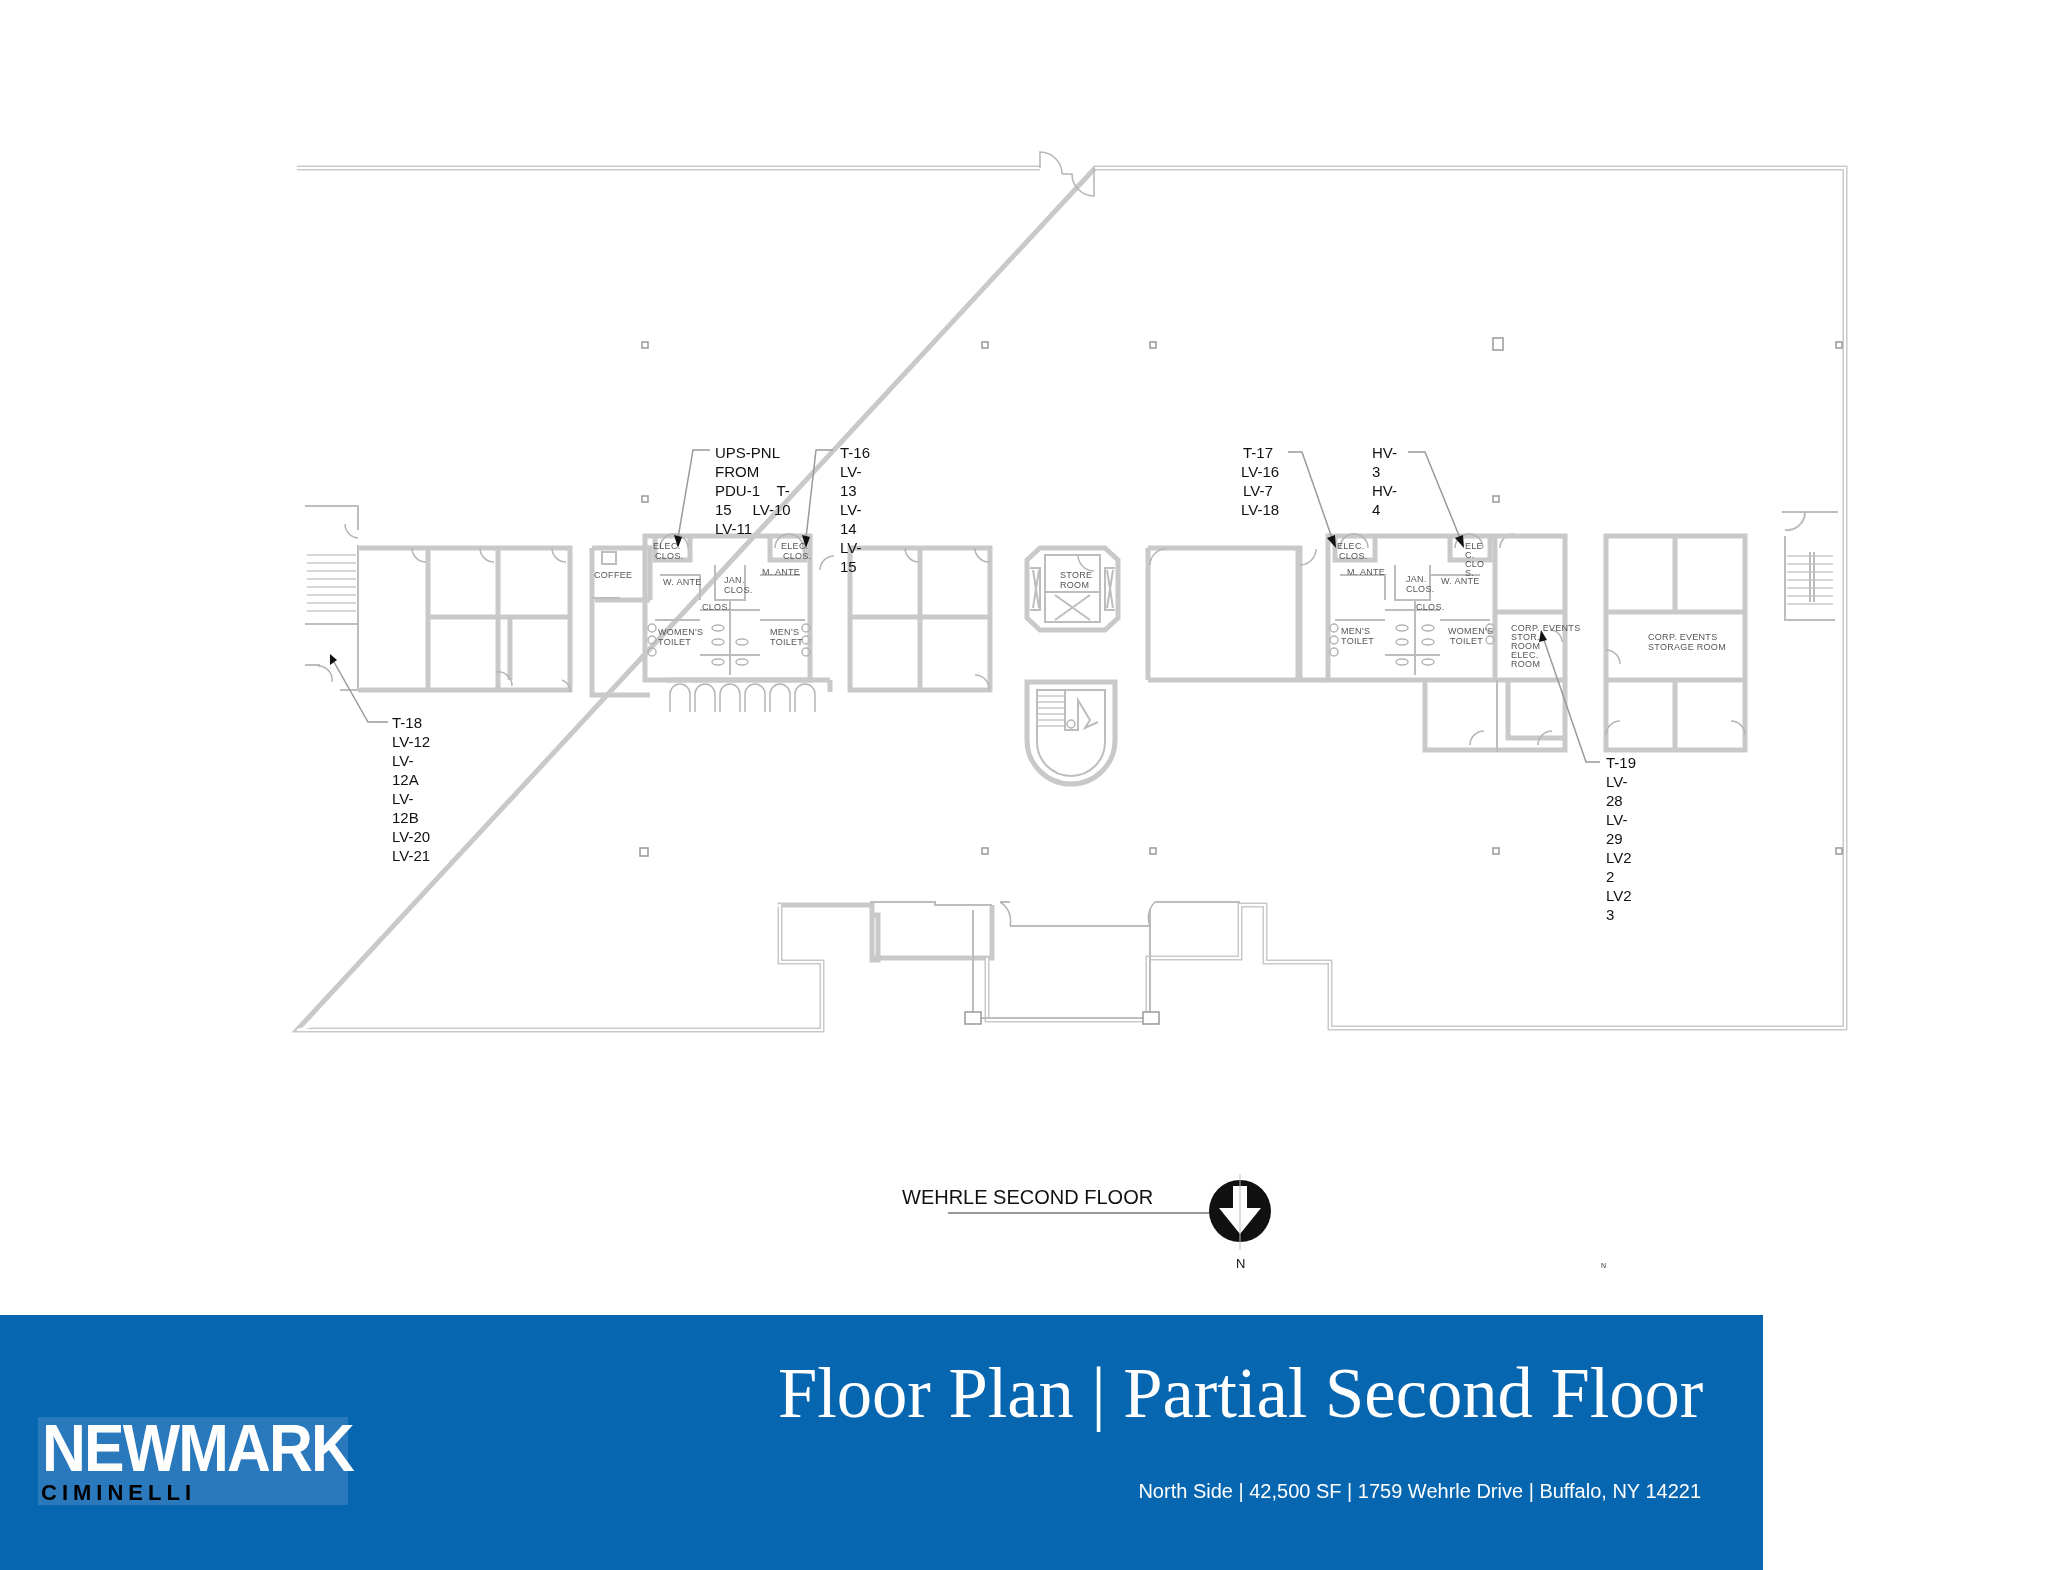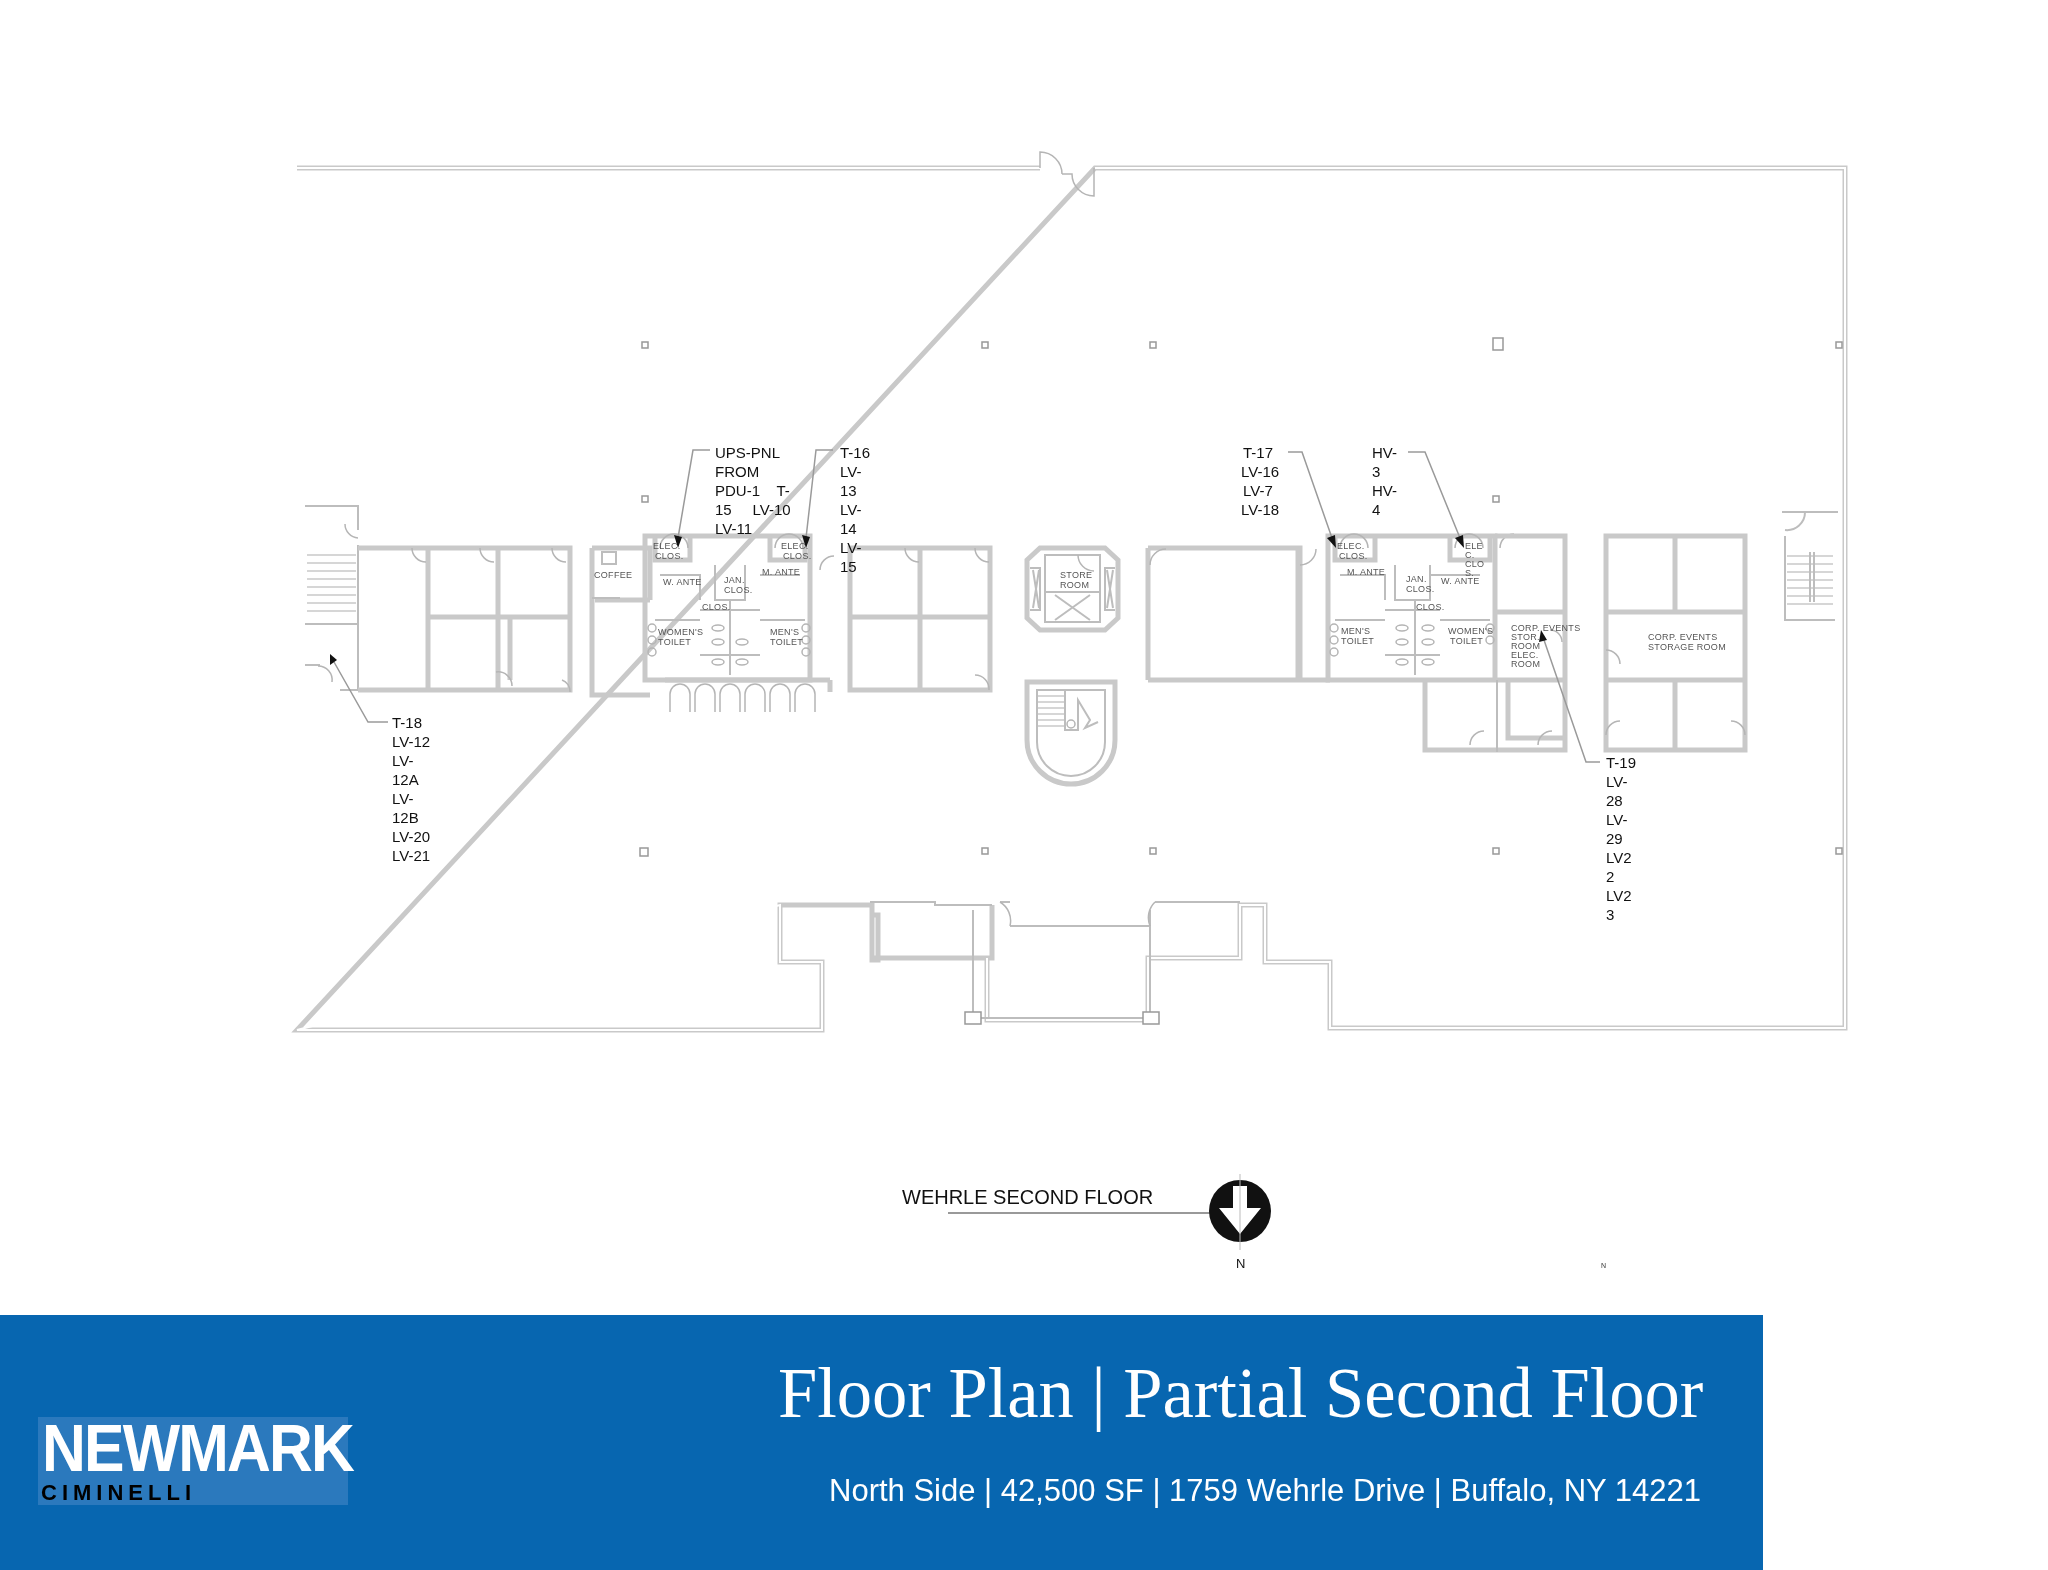--- a/index.html
+++ b/index.html
@@ -12,21 +12,21 @@
   .leader{fill:none;stroke:#9a9a9a;stroke-width:1.5;}
   .col{fill:#ffffff;stroke:#999;stroke-width:1.5;}
   .room-lbl{font-family:"Liberation Sans",sans-serif;font-size:9px;fill:#555;letter-spacing:0.3px;}
   .callout{font-family:"Liberation Sans",sans-serif;font-size:15px;fill:#111;}
   .legend-title{font-family:"Liberation Sans",sans-serif;font-size:20px;fill:#111;}
   .footer{position:absolute;left:0;top:1315px;width:1763px;height:255px;background:#0766b0;}
   .logo-box{position:absolute;left:38px;top:102px;width:310px;height:88px;background:#2b79bd;}
   .logo-main{position:absolute;left:42px;top:100px;font-family:"Liberation Sans",sans-serif;font-weight:bold;font-size:66px;color:#ffffff;letter-spacing:-2px;line-height:66px;transform:scaleX(0.92);transform-origin:left;}
   .logo-sub{position:absolute;left:41px;top:167px;font-family:"Liberation Sans",sans-serif;font-weight:bold;font-size:22px;color:#000000;letter-spacing:5px;line-height:22px;}
   .title{position:absolute;right:60px;top:38px;font-family:"Liberation Serif",serif;font-size:72px;color:#ffffff;white-space:nowrap;line-height:80px;transform:scaleX(0.98);transform-origin:right;}
-  .subtitle{position:absolute;right:62px;top:160px;font-family:"Liberation Sans",sans-serif;font-size:31px;color:#ffffff;white-space:nowrap;line-height:32px;}
+  .subtitle{position:absolute;right:62px;top:160px;font-family:"Liberation Sans",sans-serif;font-size:20px;color:#ffffff;white-space:nowrap;line-height:32px;}
 </style>
 </head>
 <body>
 
 <svg id="plan" viewBox="0 0 2048 1315" xmlns="http://www.w3.org/2000/svg">
 
   <g>
     <path class="wall" d="M297,168 L1040,168 M1095,168 L1845,168 L1845,1028 L1330,1028 L1330,962 L1265,962 L1265,905 L1240,905 L1240,958 L1148,958 L1148,1020 L987,1020 L987,958 L992,958 L992,905 L992,958 L872,958 L872,905 L872,960 L878,960 L878,915 L872,915 L872,905 L780,905 L780,962 L822,962 L822,1030 L297,1030 Z"></path>
     <path class="wall-in" d="M297,168 L1040,168 M1095,168 L1845,168 L1845,1028 L1330,1028 L1330,962 L1265,962 L1265,905 L1240,905 L1240,958 L1148,958 L1148,1020 L987,1020 L987,958 M780,905 L780,962 L822,962 L822,1030 L297,1030 Z"></path>
 

